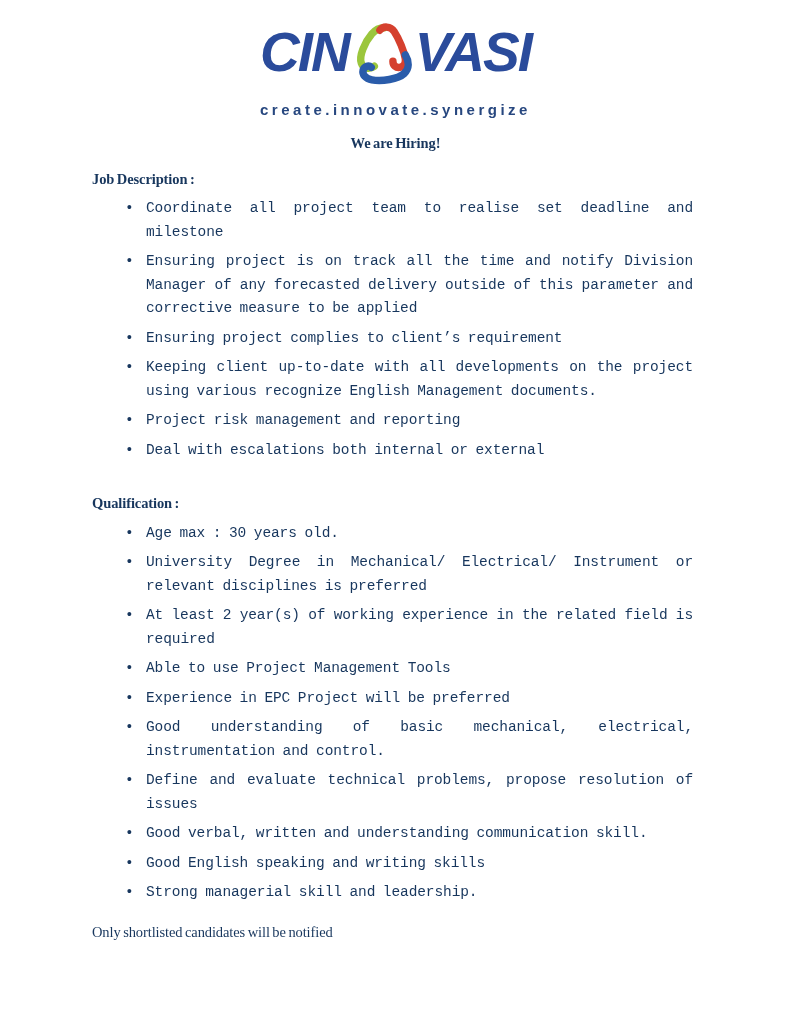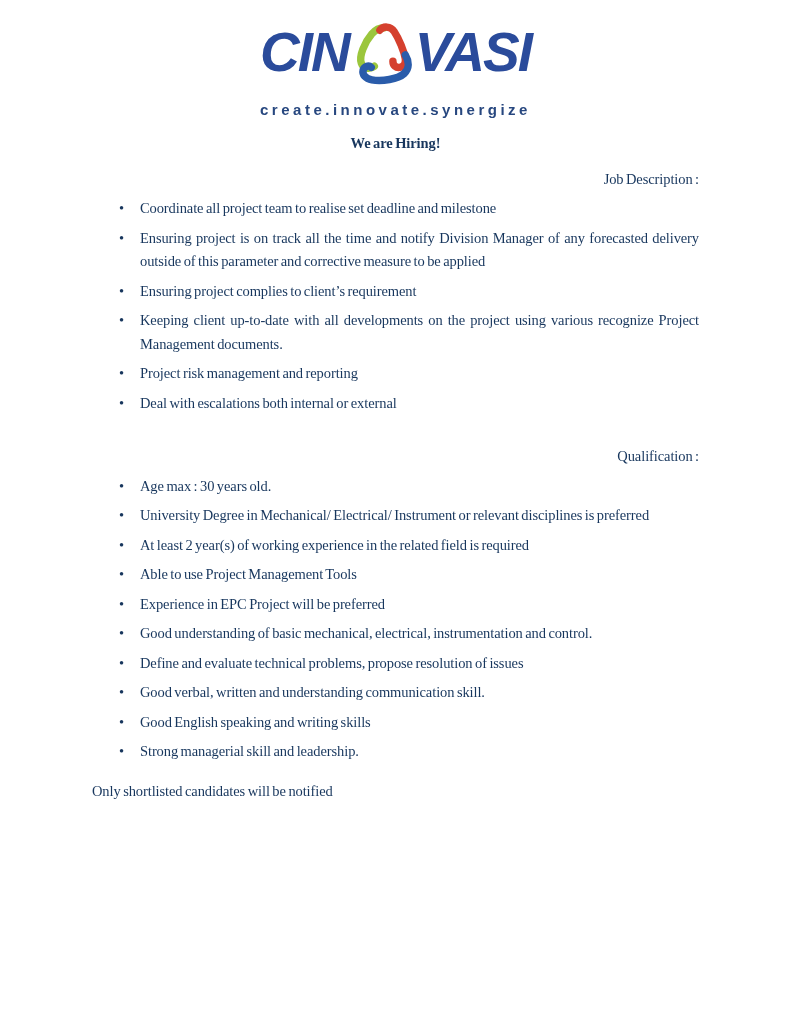--- a/index.html
+++ b/index.html
@@ -71,32 +71,32 @@
     font-weight: 700;
     margin: 14px 0 12px 0;
   }
   .intro {
     text-align: justify;
     margin: 0 0 6px 0;
   }
   b, .bold { font-weight: 700; }
 
   .section-heading {
-    font-weight: 400;
+    font-weight: 700;
     margin: 12px 0 6px 0;
-    text-align: right;
   }
   .section-heading.qualification {
     margin-top: 30px;
   }
 
   ul.bullets {
     list-style: none;
-    margin: 0;
+    margin: 6px;
     padding: 0;
+    font-family: Liberation Mono, monospace;
   }
   ul.bullets li {
     position: relative;
     padding-left: 48px;
     margin: 0 0 6px 0;
     text-align: justify;
   }
   ul.bullets li::before {
     content: "\2022";
     position: absolute;
@@ -129,21 +129,21 @@
   <div class="doc-text">
 
     <p class="hiring-heading">We are Hiring!</p>
 
 
     <p class="section-heading">Job Description :</p>
     <ul class="bullets">
       <li>Coordinate all project team to realise set deadline and milestone</li>
       <li>Ensuring project is on track all the time and notify Division Manager of any forecasted delivery outside of this parameter and corrective measure to be applied</li>
       <li>Ensuring project complies to client’s requirement</li>
-      <li>Keeping client up-to-date with all developments on the project using various recognize Project Management documents.</li>
+      <li>Keeping client up-to-date with all developments on the project using various recognize English Management documents.</li>
       <li>Project risk management and reporting</li>
       <li>Deal with escalations both internal or external</li>
     </ul>
 
     <p class="section-heading qualification">Qualification :</p>
     <ul class="bullets">
       <li>Age max : 30 years old.</li>
       <li>University Degree in Mechanical/ Electrical/ Instrument or relevant disciplines is preferred</li>
       <li>At least 2 year(s) of working experience in the related field is required</li>
       <li>Able to use Project Management Tools</li>

